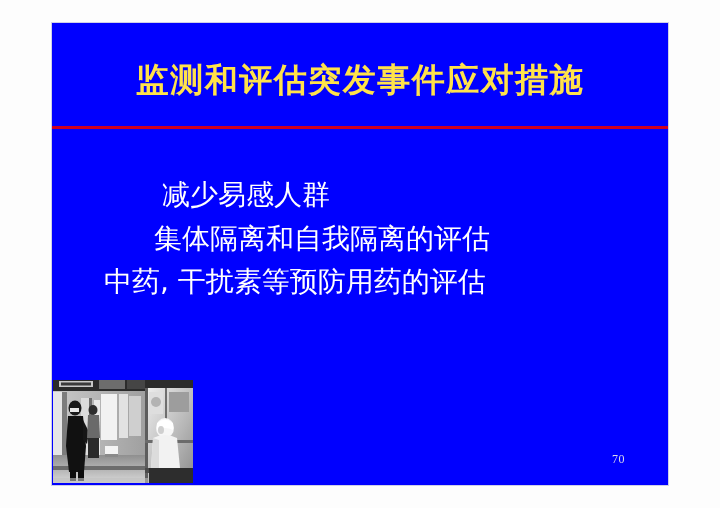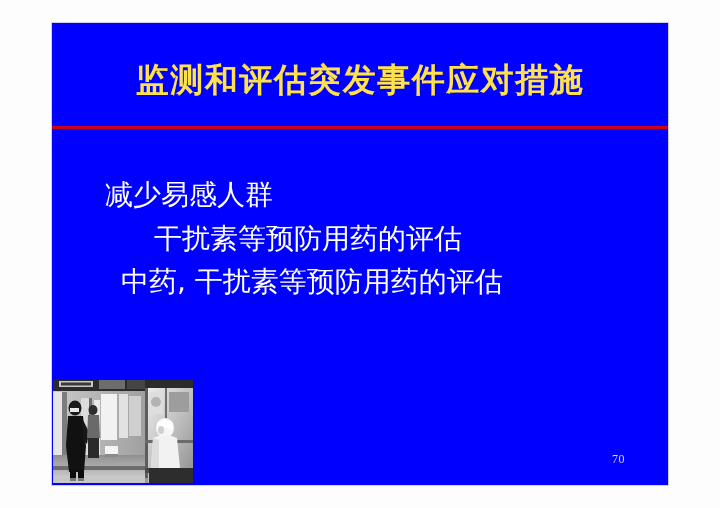--- a/index.html
+++ b/index.html
@@ -70,23 +70,23 @@
     width: 616px;
   }
   .body-line {
     color: #ffffff;
     font-size: 28px;
     font-weight: normal;
     line-height: 1.56;
     white-space: nowrap;
     font-family: "DejaVu Sans", "Liberation Sans", sans-serif;
   }
-  .indent-0 { padding-left: 53px; }
+  .indent-0 { padding-left: 110px; }
   .indent-1 { padding-left: 102px; }
-  .indent-2 { padding-left: 69px; }
+  .indent-2 { padding-left: 52px; }
 
   
   #photo {
     position: absolute;
     left: 1px;
     top: 357px;
     width: 140px;
     height: 103px;
     background: #b9b9b9;
     overflow: hidden;
@@ -113,21 +113,21 @@
   <div id="slide">
 
     <div id="title-block">
       <div id="slide-title">监测和评估突发事件应对措施</div>
     </div>
 
     <div id="title-rule"></div>
 
     <div id="body-block">
       <div class="body-line indent-0">减少易感人群</div>
-      <div class="body-line indent-1">干扰素等预防用药的评估</div>
+      <div class="body-line indent-1">集体隔离和自我隔离的评估</div>
       <div class="body-line indent-2">中药, 干扰素等预防用药的评估</div>
     </div>
 
     <div id="photo">
       <svg width="140" height="103" viewBox="0 0 140 103" xmlns="http://www.w3.org/2000/svg">
         <defs>
           <linearGradient id="floorG" x1="0" y1="0" x2="0" y2="1">
             <stop offset="0%" stop-color="#8f8f8f"></stop>
             <stop offset="100%" stop-color="#d8d8d8"></stop>
           </linearGradient>

